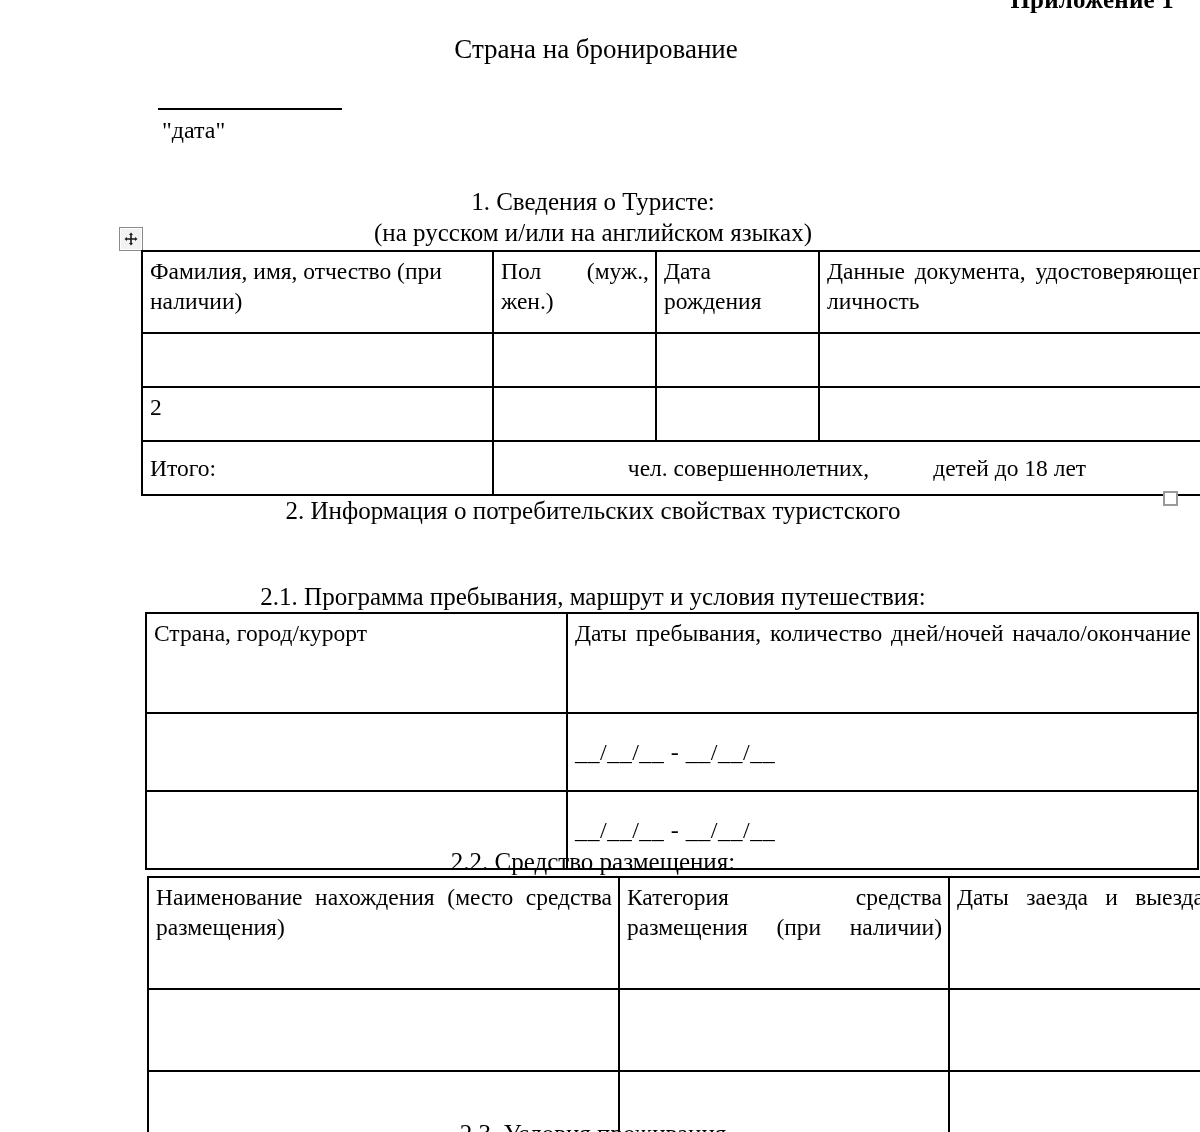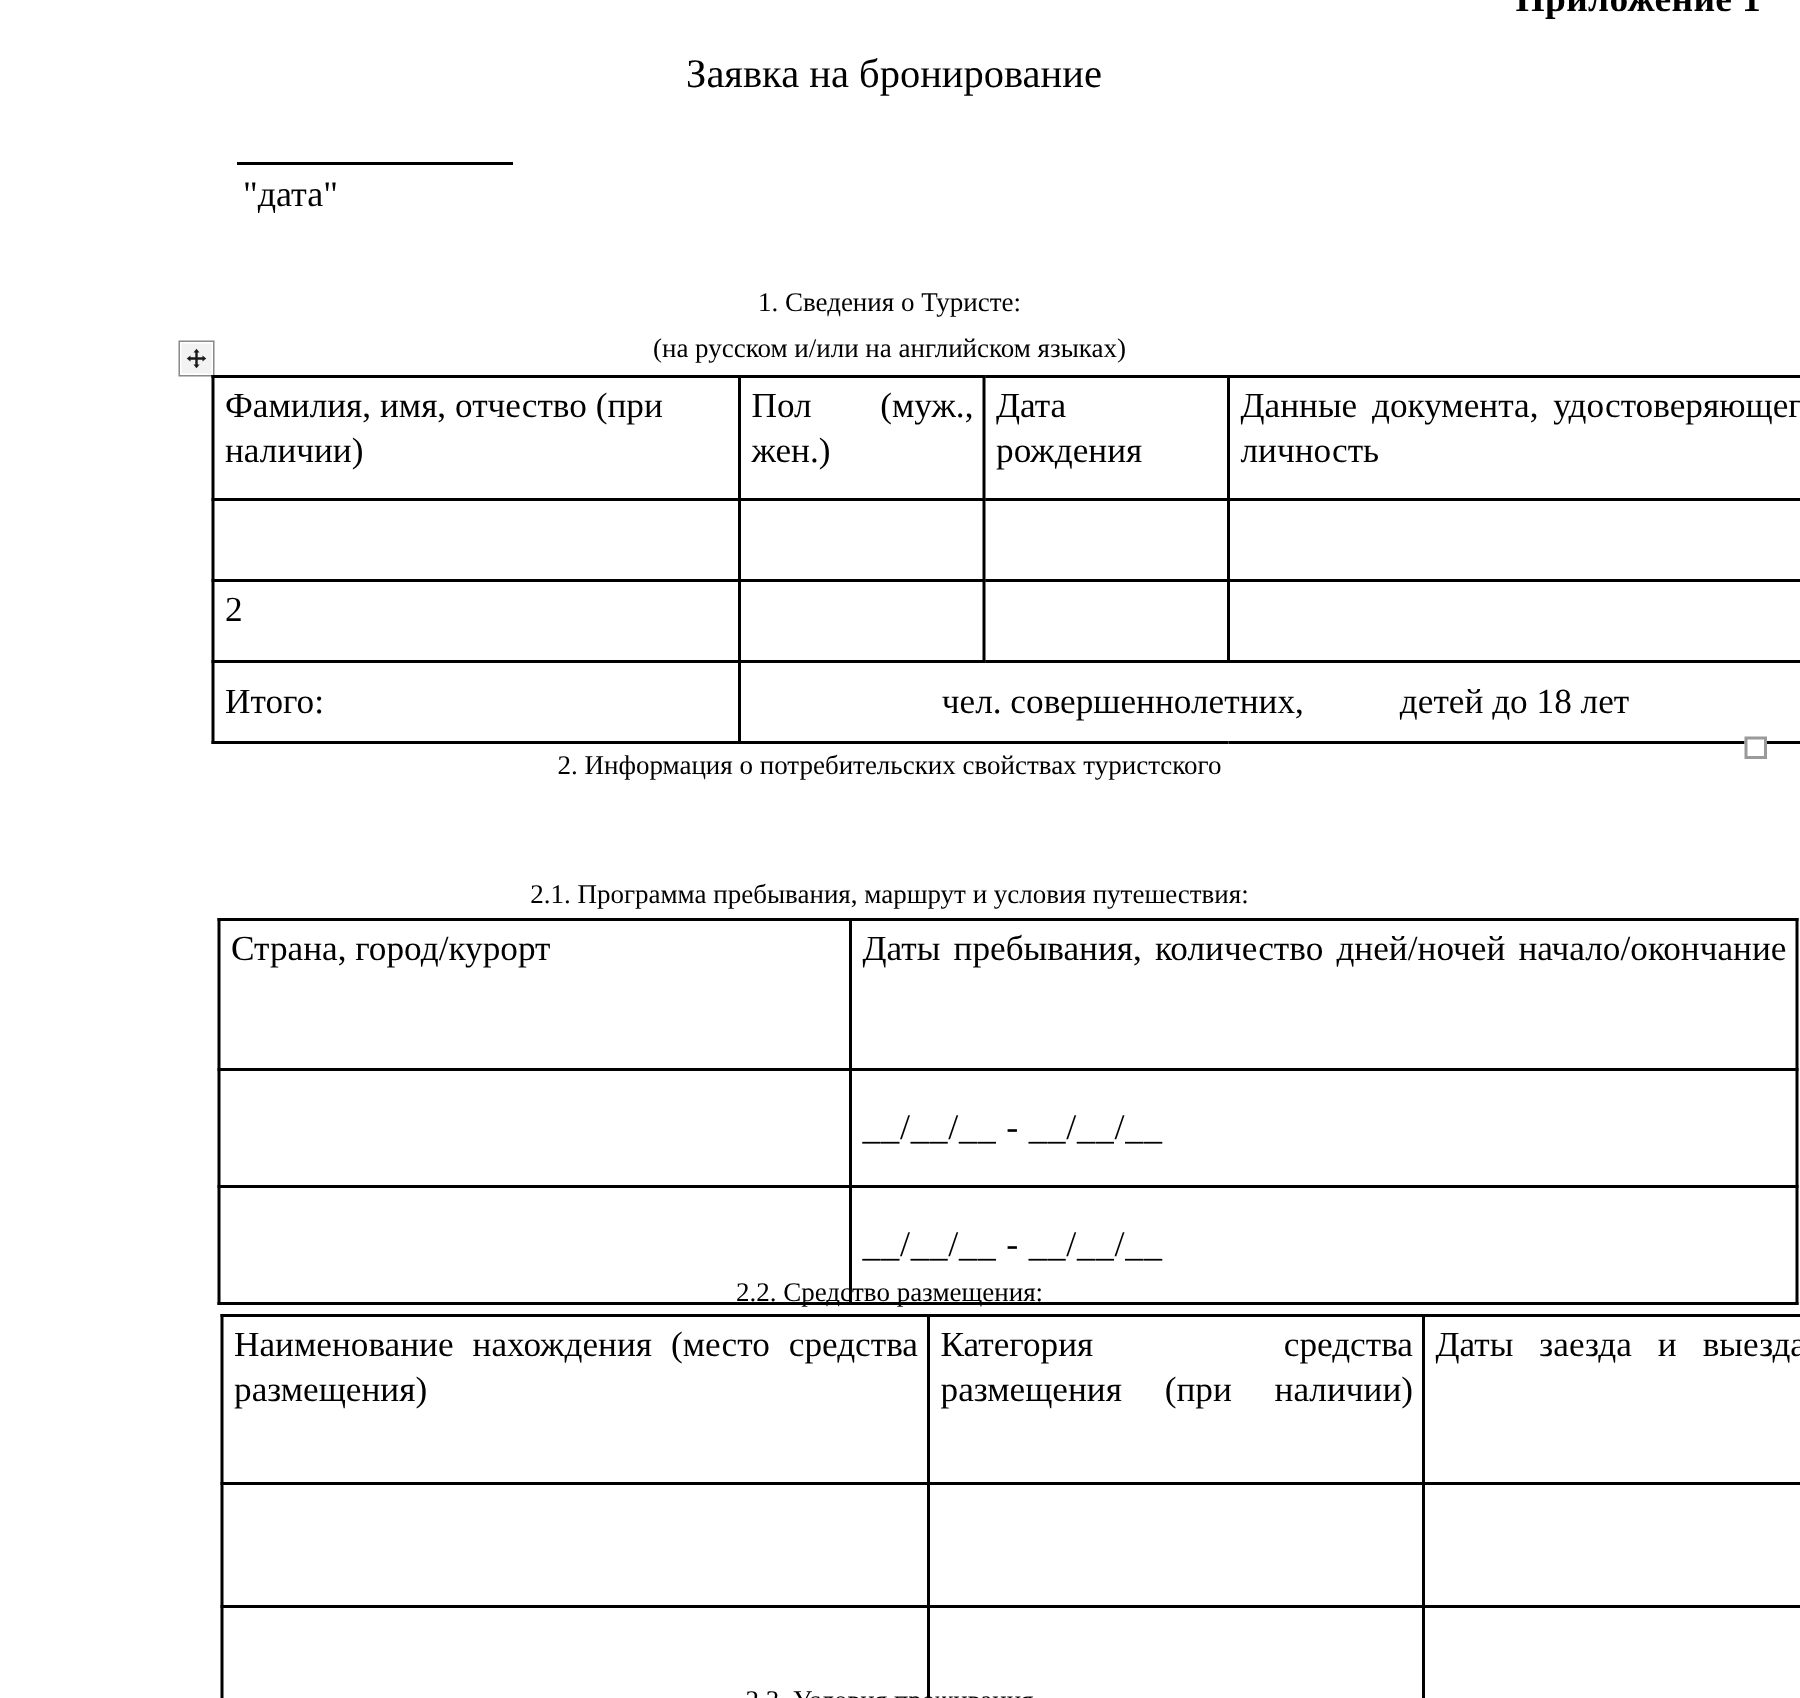--- a/index.html
+++ b/index.html
@@ -60,21 +60,21 @@
   .date-label {
     font-size: 24px;
     margin-top: 7px;
     margin-left: 10px;
   }
 
   
   .sec-head {
     position: absolute;
     text-align: center;
-    font-size: 18px;
+    font-size: 25px;
     line-height: 31px;
   }
   #sec1-head  { top: 186px; left: 0;   width: 1186px; }
   #sec2-head  { top: 495px; left: 0;   width: 1186px; }
   #sec21-head { top: 581px; left: 0;   width: 1186px; }
   #sec22-head { top: 846px; left: 0;   width: 1186px; }
   #sec23-head { top: 1118px; left: 0;  width: 1186px; }
 
   
   table.doc-table {
@@ -164,21 +164,21 @@
     background: #ffffff;
   }
 </style>
 </head>
 <body>
 
 <div class="page">
 
   <div class="appendix">Приложение 1</div>
 
-  <div class="doc-title">Заявка на бронирование</div>
+  <div class="doc-title">Страна на бронирование</div>
 
   <div class="date-block">
     <div class="date-rule"></div>
     <div class="date-label">"дата"</div>
   </div>
 
   <div class="sec-head" id="sec1-head">
     <div>1. Сведения о Туристе:</div>
     <div>(на русском и/или на английском языках)</div>
   </div>

